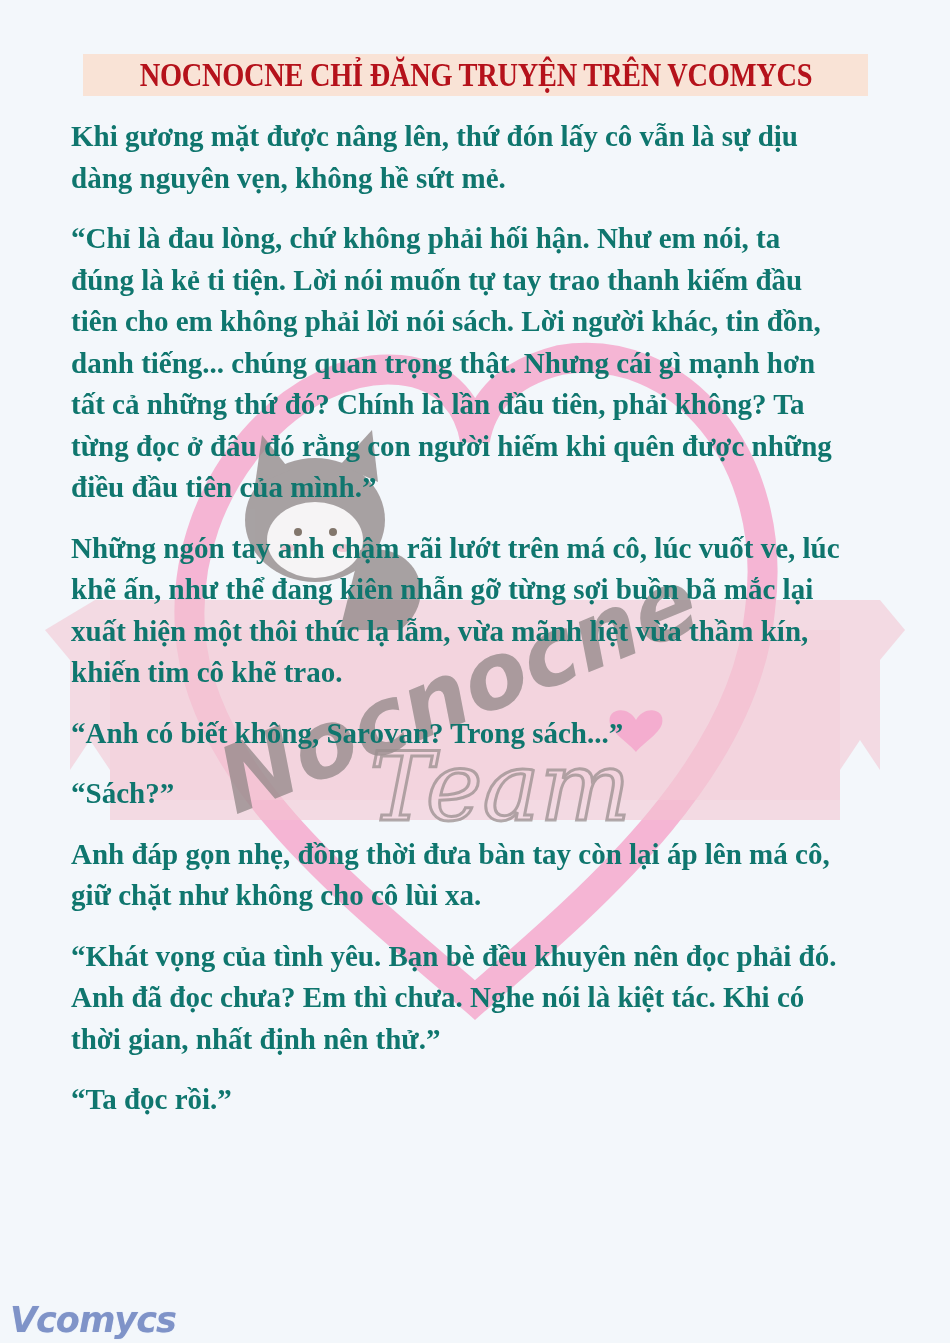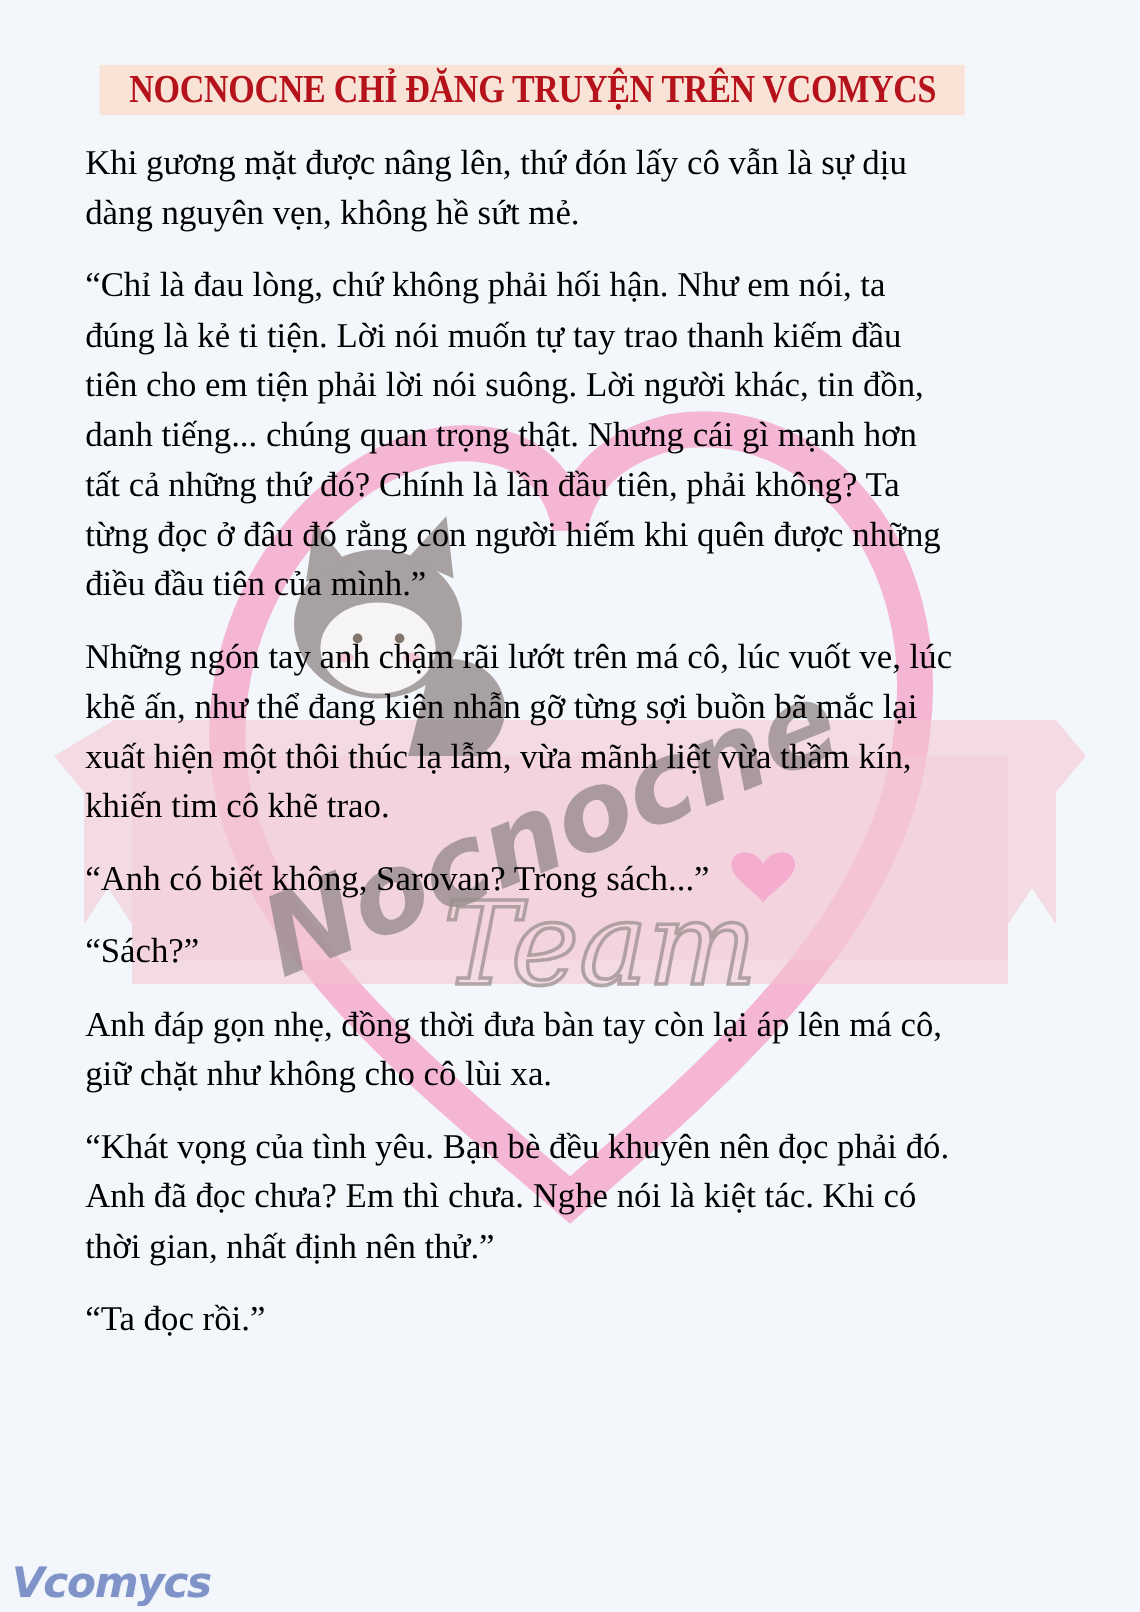--- a/index.html
+++ b/index.html
@@ -8,33 +8,33 @@
     background: #f3f7fb;
     position: relative;
     font-family: "Liberation Serif", "DejaVu Serif", serif;
   }
   .page { position: absolute; inset: 0; }
   .watermark {
     position: absolute; left: 0; top: 300px; width: 950px; height: 740px;
     pointer-events: none; z-index: 0;
   }
   .banner {
-    position: absolute; left: 83px; top: 54px; width: 721px; height: 42px;
+    position: absolute; left: 83px; top: 54px; width: 785px; height: 42px;
     background: #f9e3d6; z-index: 1;
     display: flex; align-items: center; justify-content: center;
   }
   .banner-text {
     font-family: "Liberation Serif", "DejaVu Serif", serif;
     font-weight: bold; color: #b5121b; font-size: 33px;
     letter-spacing: -0.3px; white-space: nowrap;
     transform: scaleX(0.86); transform-origin: center;
   }
   .content {
     position: absolute; left: 71px; top: 116px; width: 812px; z-index: 2;
-    color: #000000; font-size: 29px; line-height: 41.5px;
+    color: #0f766e; font-size: 29px; line-height: 41.5px; font-weight: bold;
   }
   .content p { margin: 0 0 19px 0; text-align: justify; text-align-last: left; }
   .line { display: block; white-space: nowrap; }
   .footer-logo {
     position: absolute; left: 10px; top: 1300px; z-index: 2;
     font-family: "DejaVu Sans", sans-serif; font-style: italic; font-weight: bold;
     font-size: 35px; color: #7f93c8; letter-spacing: -1px;
     text-shadow: 0 0 1px #c6d0ea;
   }
   .footer-credit {
@@ -79,21 +79,21 @@
   </div>
 
   <div class="content">
     <p>
       <span class="line">Khi gương mặt được nâng lên, thứ đón lấy cô vẫn là sự dịu</span>
       <span class="line">dàng nguyên vẹn, không hề sứt mẻ.</span>
     </p>
     <p>
       <span class="line">“Chỉ là đau lòng, chứ không phải hối hận. Như em nói, ta</span>
       <span class="line">đúng là kẻ ti tiện. Lời nói muốn tự tay trao thanh kiếm đầu</span>
-      <span class="line">tiên cho em tiện phải lời nói suông. Lời người khác, tin đồn,</span>
+      <span class="line">tiên cho em không phải lời nói sách. Lời người khác, tin đồn,</span>
       <span class="line">danh tiếng... chúng quan trọng thật. Nhưng cái gì mạnh hơn</span>
       <span class="line">tất cả những thứ đó? Chính là lần đầu tiên, phải không? Ta</span>
       <span class="line">từng đọc ở đâu đó rằng con người hiếm khi quên được những</span>
       <span class="line">điều đầu tiên của mình.”</span>
     </p>
     <p>
       <span class="line">Những ngón tay anh chậm rãi lướt trên má cô, lúc vuốt ve, lúc</span>
       <span class="line">khẽ ấn, như thể đang kiên nhẫn gỡ từng sợi buồn bã mắc lại</span>
       <span class="line">xuất hiện một thôi thúc lạ lẫm, vừa mãnh liệt vừa thầm kín,</span>
       <span class="line">khiến tim cô khẽ trao.</span>

